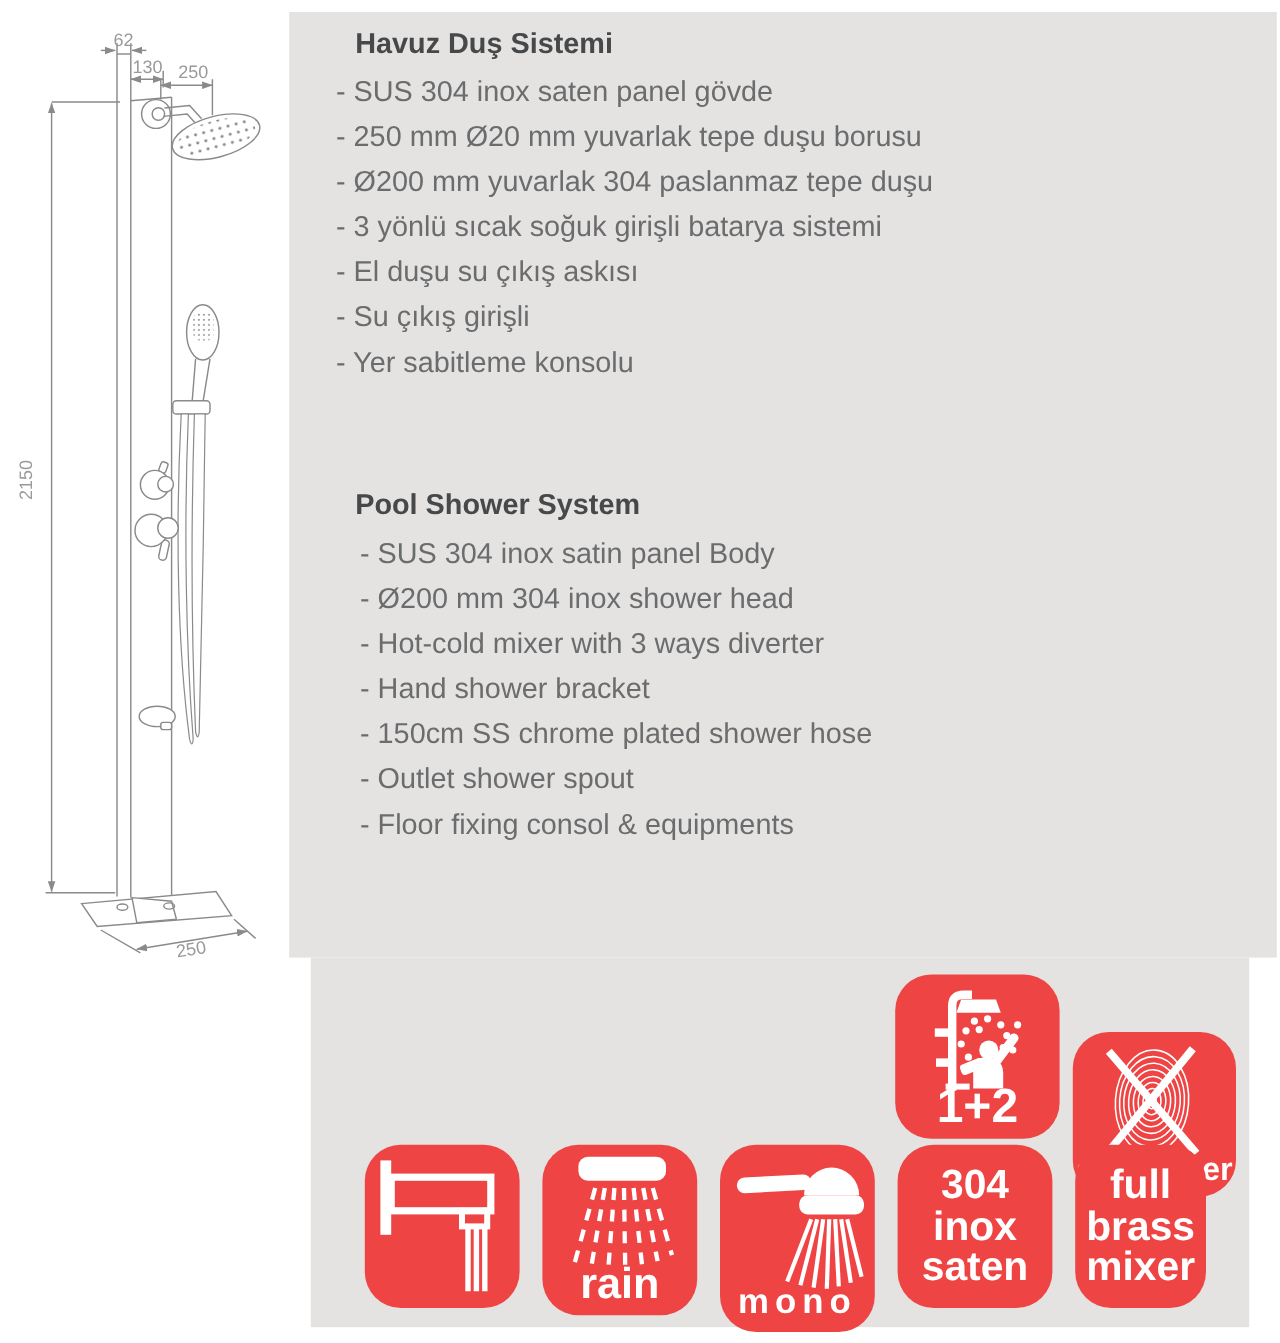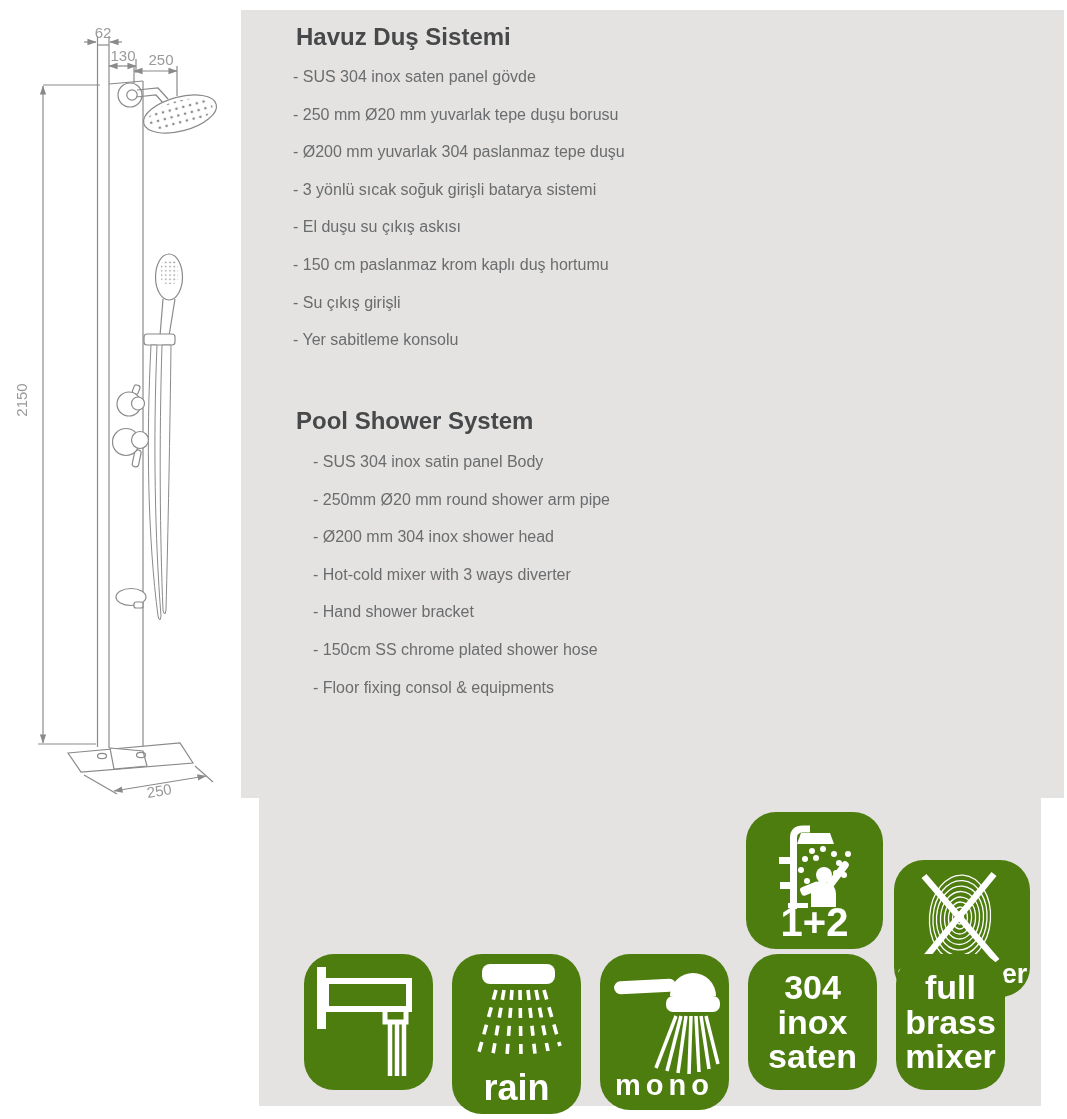--- a/index.html
+++ b/index.html
@@ -3,24 +3,24 @@
 <meta charset="utf-8">
 <style>
   html,body{margin:0;padding:0;background:#ffffff;}
   body{width:1067px;height:1119px;position:relative;overflow:hidden;
        font-family:"Liberation Sans",sans-serif;}
   .panel{position:absolute;background:#e4e3e1;}
   #text-panel{left:241px;top:10px;width:823px;height:788px;}
   #icons-panel{left:259px;top:798px;width:782px;height:308px;}
   .section-title{position:absolute;left:296px;font-size:24px;font-weight:bold;
        color:#47484a;line-height:30px;white-space:nowrap;}
-  .spec-list{position:absolute;left:293px;font-size:16px;color:#6b6c6e;
+  .spec-list{position:absolute;left:280px;font-size:24px;color:#6b6c6e;
        line-height:37.6px;white-space:nowrap;}
   #drawing{position:absolute;left:0;top:0;}
-  .tile{position:absolute;background:#4d7c0f;border-radius:30px;color:#fff;}
+  .tile{position:absolute;background:#ef4444;border-radius:30px;color:#fff;}
   .tile svg{position:absolute;left:0;top:0;}
   .tile-label{position:absolute;left:0;right:0;text-align:center;
        font-weight:bold;color:#fff;white-space:nowrap;}
   .lbl-12{bottom:4px;font-size:40px;}
   .lbl-anti{bottom:7px;font-size:27px;}
   .lbl-rain{bottom:5px;font-size:36px;}
   .lbl-mono{bottom:8px;font-size:29px;letter-spacing:5px;}
   .tile-stack{position:absolute;left:0;right:0;top:16px;text-align:center;
        font-weight:bold;font-size:34px;line-height:34.5px;color:#fff;}
   svg text.dim{fill:#9a9a9a;font-size:15px;font-family:"Liberation Sans",sans-serif;}
@@ -121,33 +121,32 @@
   <text class="dim" transform="translate(160,796) rotate(-9)" text-anchor="middle">250</text>
 </svg>
 
 <div class="section-title" style="top:22px;">Havuz Duş Sistemi</div>
 <div class="spec-list" style="top:58px;">
   <div>- SUS 304 inox saten panel gövde</div>
   <div>- 250 mm  Ø20 mm yuvarlak tepe duşu borusu</div>
   <div>- Ø200 mm yuvarlak 304 paslanmaz tepe duşu</div>
   <div>- 3 yönlü sıcak soğuk girişli batarya sistemi</div>
   <div>- El duşu su çıkış askısı</div>
-  <div>- 150 cm paslanmaz krom kaplı duş hortumu</div>
   <div>- Su çıkış girişli</div>
   <div>- Yer sabitleme konsolu</div>
 </div>
 
 <div class="section-title" style="top:406px;">Pool Shower System</div>
 <div class="spec-list" style="top:443px;margin-left:20px;">
   <div>- SUS 304 inox satin panel Body</div>
-  <div>- 250mm Ø20 mm round shower arm pipe</div>
   <div>- Ø200 mm 304 inox shower head</div>
   <div>- Hot-cold mixer with 3 ways diverter</div>
   <div>- Hand shower bracket</div>
   <div>- 150cm SS chrome plated shower hose</div>
+  <div>- Outlet shower spout</div>
   <div>- Floor fixing consol &amp; equipments</div>
 </div>
 
 <div class="tile" style="left:746px;top:812px;width:137px;height:137px;">
   <svg width="137" height="137" viewBox="0 0 137 137">
     <g fill="#ffffff">
       <path d="M47.5,97 V26 Q47.5,17 57,17 L64,17" stroke="#fff" stroke-width="7" fill="none"></path>
       <polygon points="55,21 84,21 88,32 51,32"></polygon>
       <rect x="33" y="45" width="12" height="7"></rect>
       <rect x="34" y="70" width="11" height="7"></rect>
@@ -200,21 +199,21 @@
     <rect x="22" y="27" width="83" height="28" fill="none" stroke="#fff" stroke-width="6"></rect>
     <rect x="81" y="55" width="21" height="13" fill="none" stroke="#fff" stroke-width="5"></rect>
     <g stroke="#fff" stroke-width="4.5">
       <line x1="86" y1="70" x2="86" y2="122"></line>
       <line x1="93" y1="70" x2="93" y2="122"></line>
       <line x1="100" y1="70" x2="100" y2="122"></line>
     </g>
   </svg>
 </div>
 
-<div class="tile" style="left:452px;top:954px;width:129px;height:160px;">
+<div class="tile" style="left:452px;top:954px;width:129px;height:142px;">
   <svg width="129" height="136" viewBox="0 0 129 136">
     <rect x="30" y="10" width="73" height="20" rx="8" fill="#fff"></rect>
     <g stroke="#fff" stroke-width="3.6" stroke-dasharray="10 8">
       <line x1="44" y1="36" x2="27" y2="98"></line>
       <line x1="52" y1="36" x2="41" y2="100"></line>
       <line x1="60" y1="36" x2="55" y2="102"></line>
       <line x1="68" y1="36" x2="69" y2="102"></line>
       <line x1="76" y1="36" x2="83" y2="100"></line>
       <line x1="84" y1="36" x2="96" y2="97"></line>
       <line x1="92" y1="36" x2="108" y2="92"></line>

